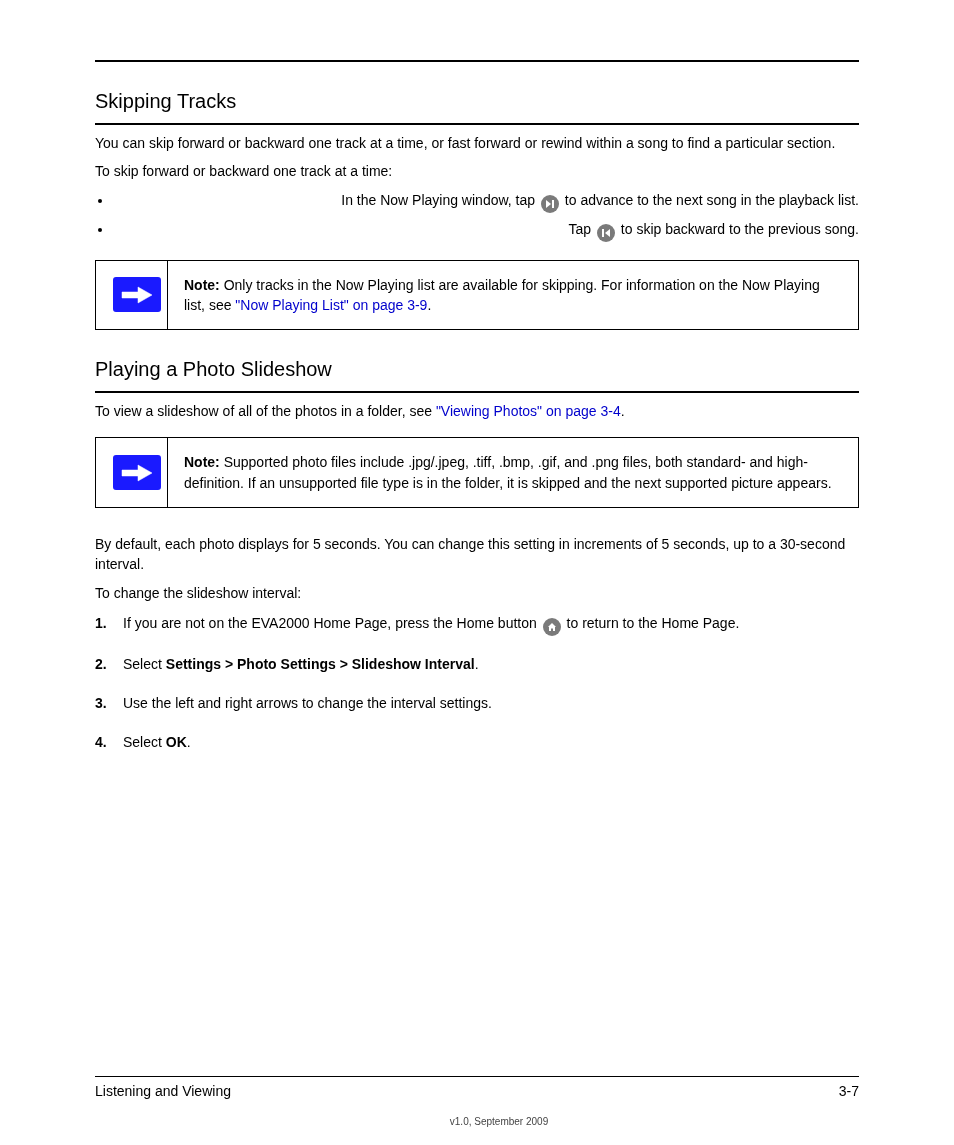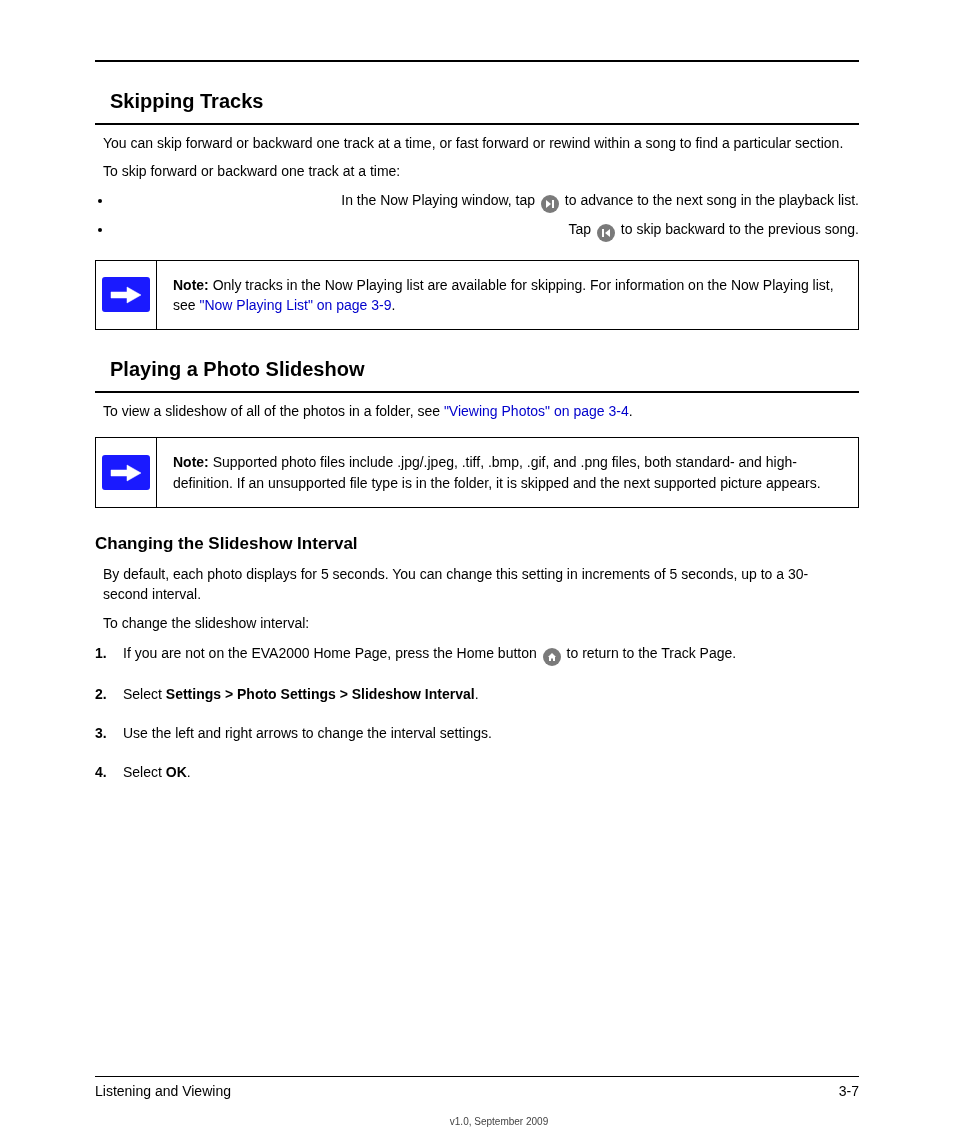--- a/index.html
+++ b/index.html
@@ -16,33 +16,33 @@
     box-sizing: border-box;
     padding: 60px 95px 40px 95px;
   }
   .hr {
     border: none;
     border-top: 2px solid #000;
     margin: 0;
   }
   .section-title {
     font-size: 20px;
-    font-weight: bold;
-    margin: 28px 0 10px 15px;
+    font-weight: normal;
+    margin: 28px 0 10px 0;
     color: #000;
   }
   .sub-title {
     font-size: 17px;
     font-weight: bold;
     margin: 20px 0 10px 0;
   }
   p {
     font-size: 14px;
     line-height: 1.45;
-    margin: 8px 8px;
+    margin: 8px 0;
   }
   .bullet-list {
     padding-left: 18px;
     margin: 8px 0 18px 0;
     text-align: right;
   }
   .bullet-list li {
     font-size: 14px;
     line-height: 1.5;
     margin-bottom: 6px;
@@ -60,20 +60,21 @@
     margin: 0 2px;
   }
   .icon-round svg {
     width: 10px;
     height: 10px;
   }
   .note-box {
     border: 1.5px solid #000;
     display: flex;
     margin: 16px 0 26px 0;
+    padding-left: 11px;
   }
   .note-icon-cell {
     width: 56px;
     border-right: 1.5px solid #000;
     display: flex;
     align-items: center;
     justify-content: center;
     padding: 14px 6px;
   }
   .note-icon {
@@ -210,33 +211,32 @@
         <svg viewBox="0 0 34 20">
             <path d="M2 7 H18 V2 L32 10 L18 18 V13 H2 Z" fill="#fff" stroke="#fff" stroke-width="0.5"></path>
           </svg>
       </div>
     </div>
     <div class="note-text">
       <b>Note:</b><span> Supported photo files include .jpg/.jpeg, .tiff, .bmp, .gif, and .png files, both standard- and high-definition. If an unsupported file type is in the folder, it is skipped and the next supported picture appears.</span>
     </div>
   </div>
 
-  <div class="sub-title">Changing the Slideshow Interval</div>
   <p>By default, each photo displays for 5 seconds. You can change this setting in increments of 5 seconds, up to a 30-second interval.</p>
   <p>To change the slideshow interval:</p>
 
   <ol class="ol">
     <li>
       <span>If you are not on the EVA2000 Home Page, press the Home button </span>
       <span class="icon-round">
         <svg viewBox="0 0 10 10">
             <path d="M5 1 L9 5 H8 V9 H6 V6.5 H4 V9 H2 V5 H1 Z" fill="#fff"></path>
           </svg>
       </span>
-      <span> to return to the Track Page.</span>
+      <span> to return to the Home Page.</span>
     </li>
     <li>
       <span>Select </span><b>Settings &gt; Photo Settings &gt; Slideshow Interval</b><span>.</span>
     </li>
     <li>Use the left and right arrows to change the interval settings.</li>
     <li>
       <span>Select </span><b>OK</b><span>.</span>
     </li>
   </ol>
 

